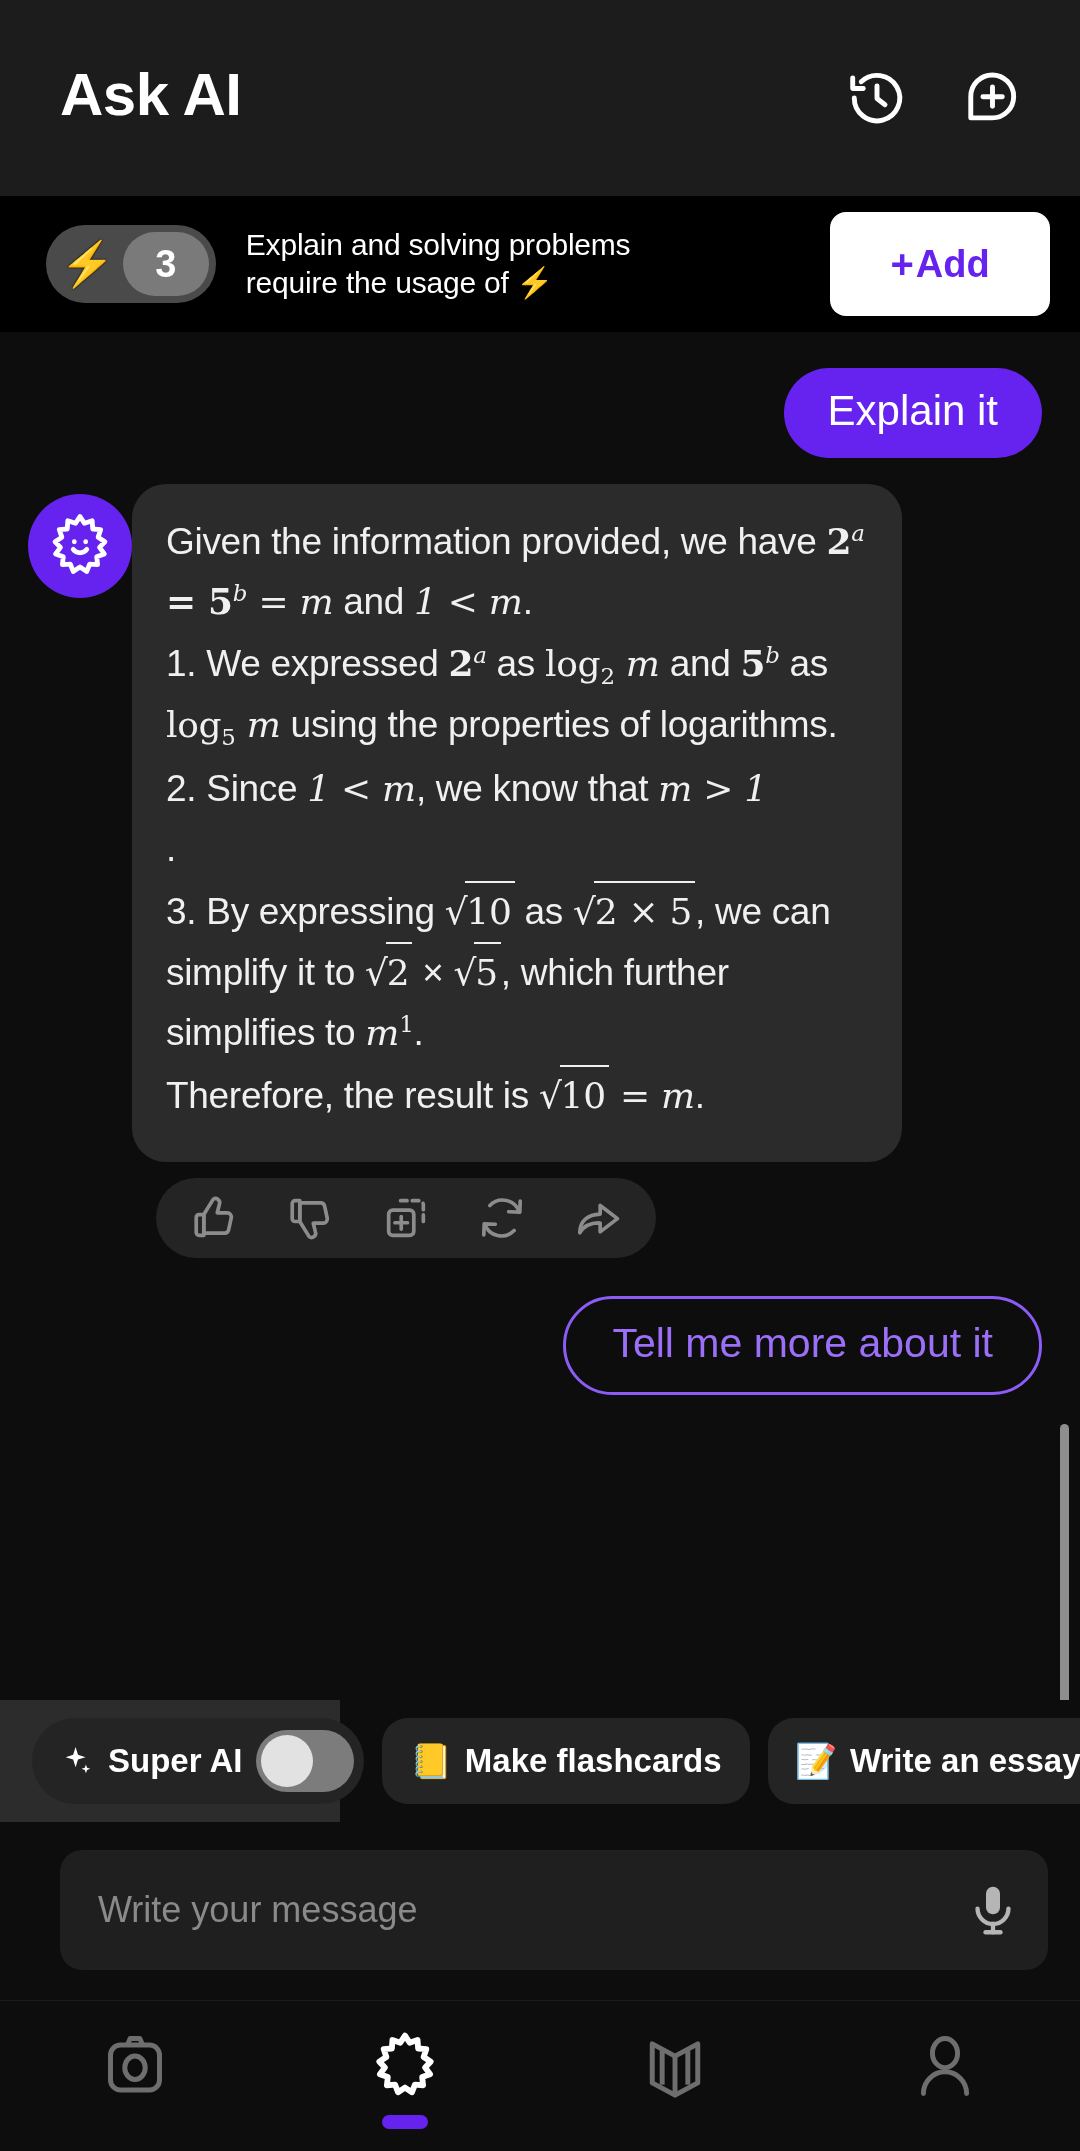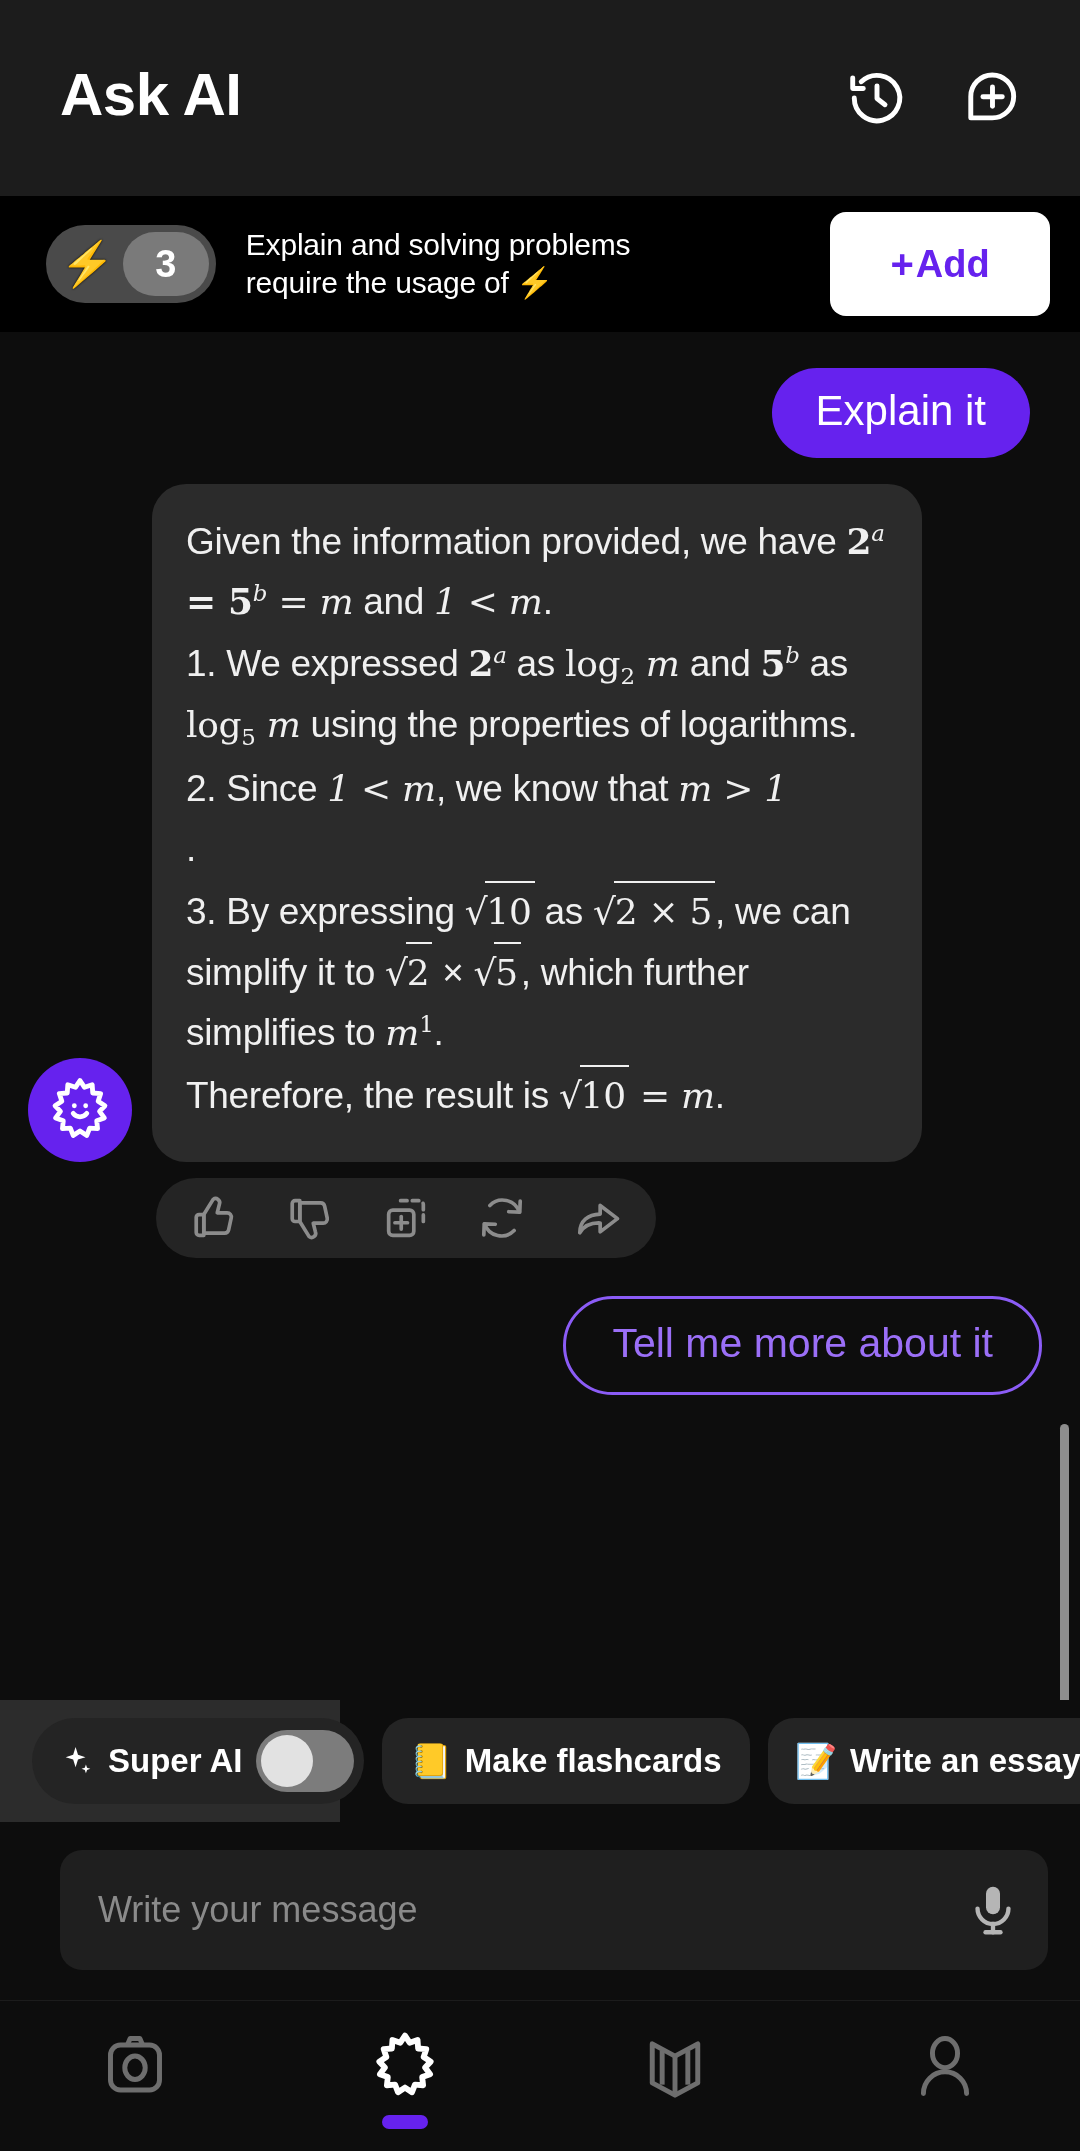--- a/index.html
+++ b/index.html
@@ -75,28 +75,28 @@
     font-family:"Liberation Sans", sans-serif;
   }
   .add-btn .plus { font-size:40px; margin-right:2px; font-weight:bold; }
 
   
   .chat {
     flex:1 1 auto; position:relative;
     padding:36px 0 0 0; overflow:hidden;
     background:#0d0d0d;
   }
-  .row-user { display:flex; justify-content:flex-end; padding:0 50px; }
+  .row-user { display:flex; justify-content:flex-end; padding:0 38px; }
   .user-bubble {
     background:#6622ee; color:#ffffff;
     border-radius:50px;
     padding:22px 44px 26px;
     font-size:42px; line-height:1;
   }
-  .row-ai { display:flex; align-items:flex-end; padding:26px 30px 0 28px; gap:20px; }
+  .row-ai { display:flex; align-items:flex-start; padding:26px 30px 0 28px; }
   .avatar {
     flex:0 0 auto;
     width:104px; height:104px; border-radius:52px;
     background:#6622ee;
     display:flex; align-items:center; justify-content:center;
     margin-top:10px;
   }
   .ai-bubble {
     background:#2b2b2b; border-radius:34px;
     padding:28px 34px 34px;

